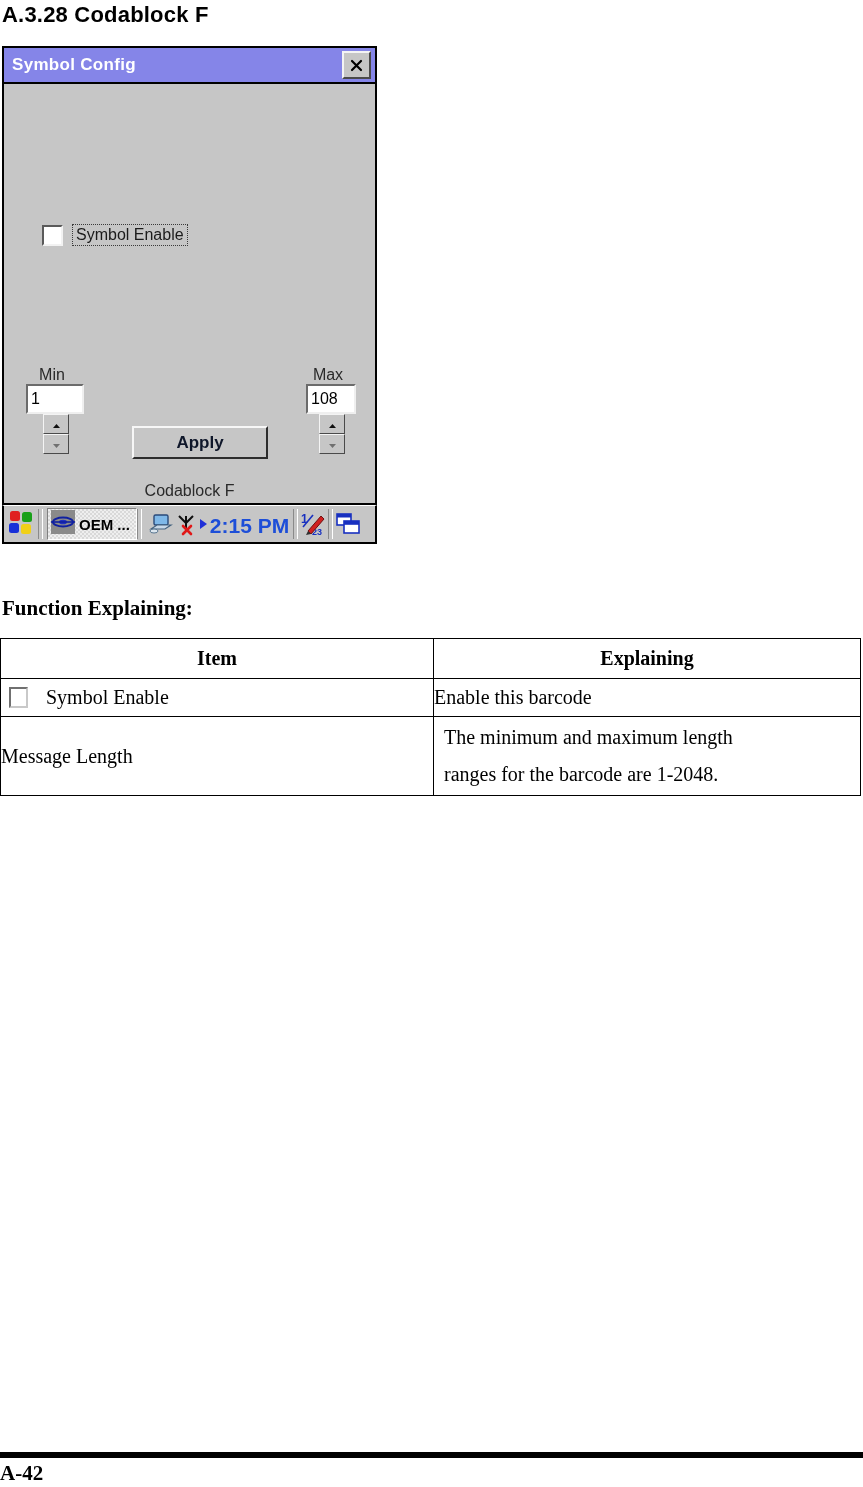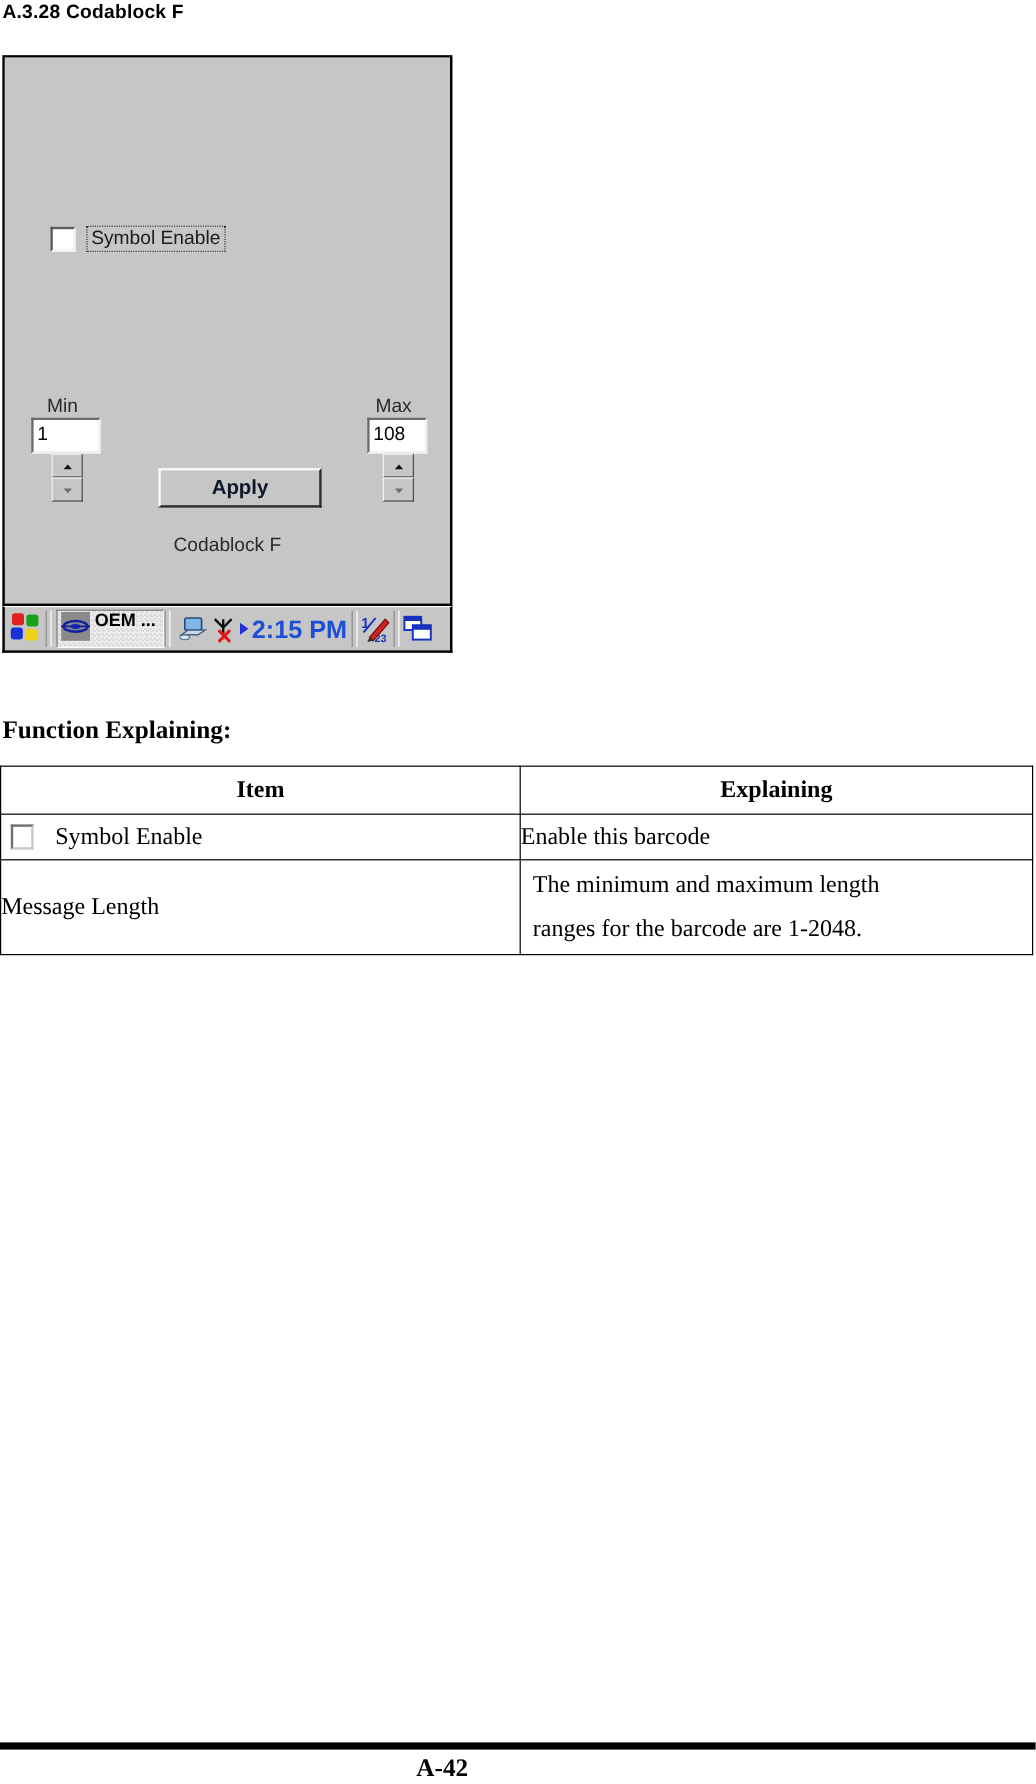--- a/index.html
+++ b/index.html
@@ -16,21 +16,21 @@
     overflow: hidden;
   }
 
   
   .doc-heading {
     position: absolute;
     left: 2px;
     top: 2px;
     font-family: "Liberation Sans", "DejaVu Sans", sans-serif;
     font-weight: bold;
-    font-size: 16px;
+    font-size: 22px;
     letter-spacing: 0.2px;
     white-space: nowrap;
   }
 
   
   .device-shot {
     position: absolute;
     left: 2px;
     top: 46px;
     width: 375px;
@@ -238,21 +238,21 @@
     height: 30px;
     border-left: 1px solid #8a8a8a;
     border-right: 1px solid #ffffff;
     flex: none;
   }
   .tb-task {
     margin-left: 4px;
     height: 30px;
     padding: 0 6px 0 2px;
     display: flex;
-    align-items: flex-start;
+    align-items: center;
     background:
       repeating-conic-gradient(#d9d9d9 0% 25%, #efefef 0% 50%) 0 0 / 4px 4px;
     border-top: 1px solid #808080;
     border-left: 1px solid #808080;
     border-right: 1px solid #ffffff;
     border-bottom: 1px solid #ffffff;
     cursor: pointer;
     flex: none;
   }
   .tb-task-label {
@@ -348,35 +348,44 @@
     top: 1452px;
     width: 863px;
     height: 6px;
     background: #000000;
   }
   .footer-page {
     position: absolute;
     left: 0;
     top: 1461px;
     width: 737px;
-    text-align: center;
     font-family: "Liberation Serif", "DejaVu Serif", serif;
     font-weight: bold;
     font-size: 21px;
   }
 </style>
 </head>
 <body>
 
 <div class="doc-heading">A.3.28 Codablock F</div>
 
 <div class="device-shot">
 
   <div class="ce-dialog">
 
+    <div class="ce-titlebar">
+      <span class="ce-title-text">Symbol Config</span>
+      <div class="ce-close-btn">
+        <span>
+          <svg width="15" height="15" viewBox="0 0 15 15">
+            <path d="M3 3 L12 12 M12 3 L3 12" stroke="#000" stroke-width="2.2" stroke-linecap="round"></path>
+          </svg>
+        </span>
+      </div>
+    </div>
 
     <div class="ce-client">
 
       <div class="ce-check-row">
         <div class="ce-checkbox"></div>
         <span class="ce-check-label">Symbol Enable</span>
       </div>
 
       <div class="ce-minmax">
 

